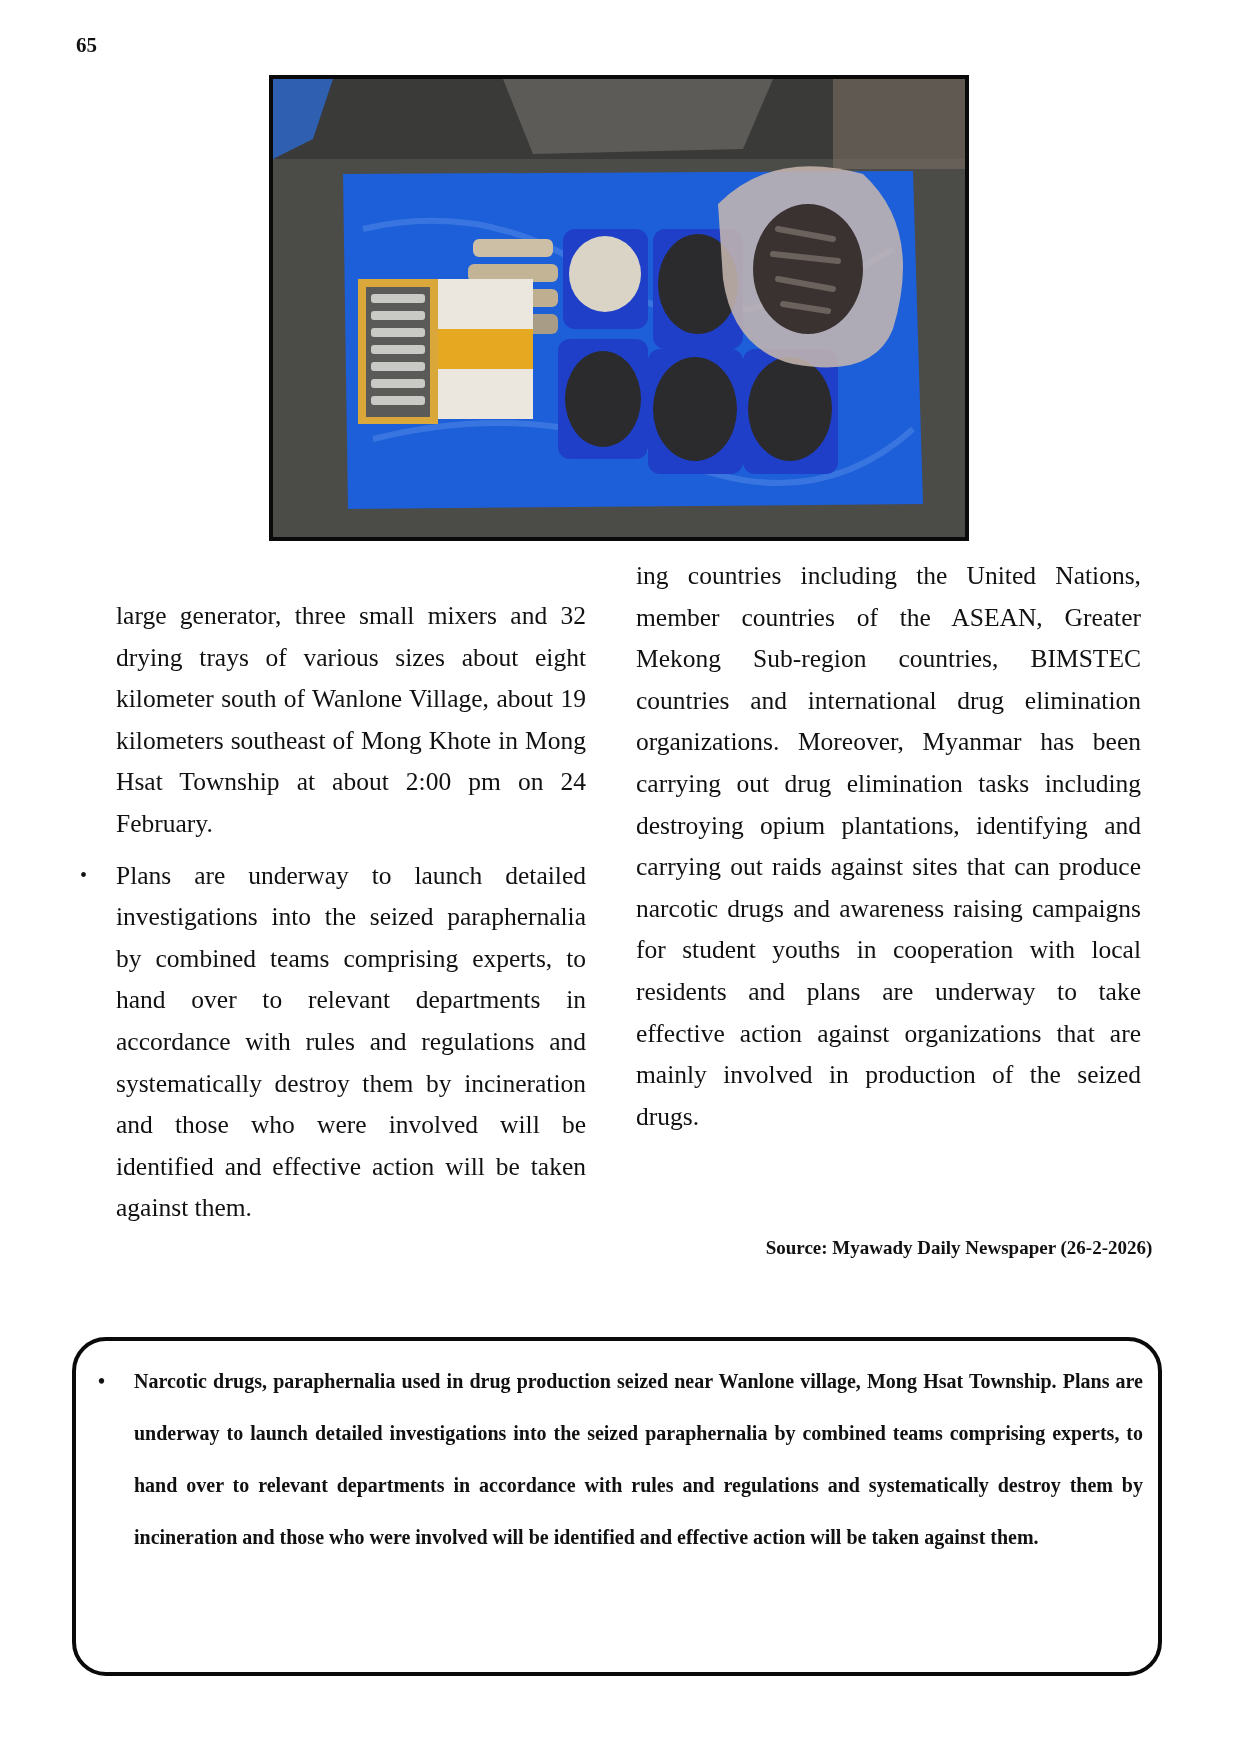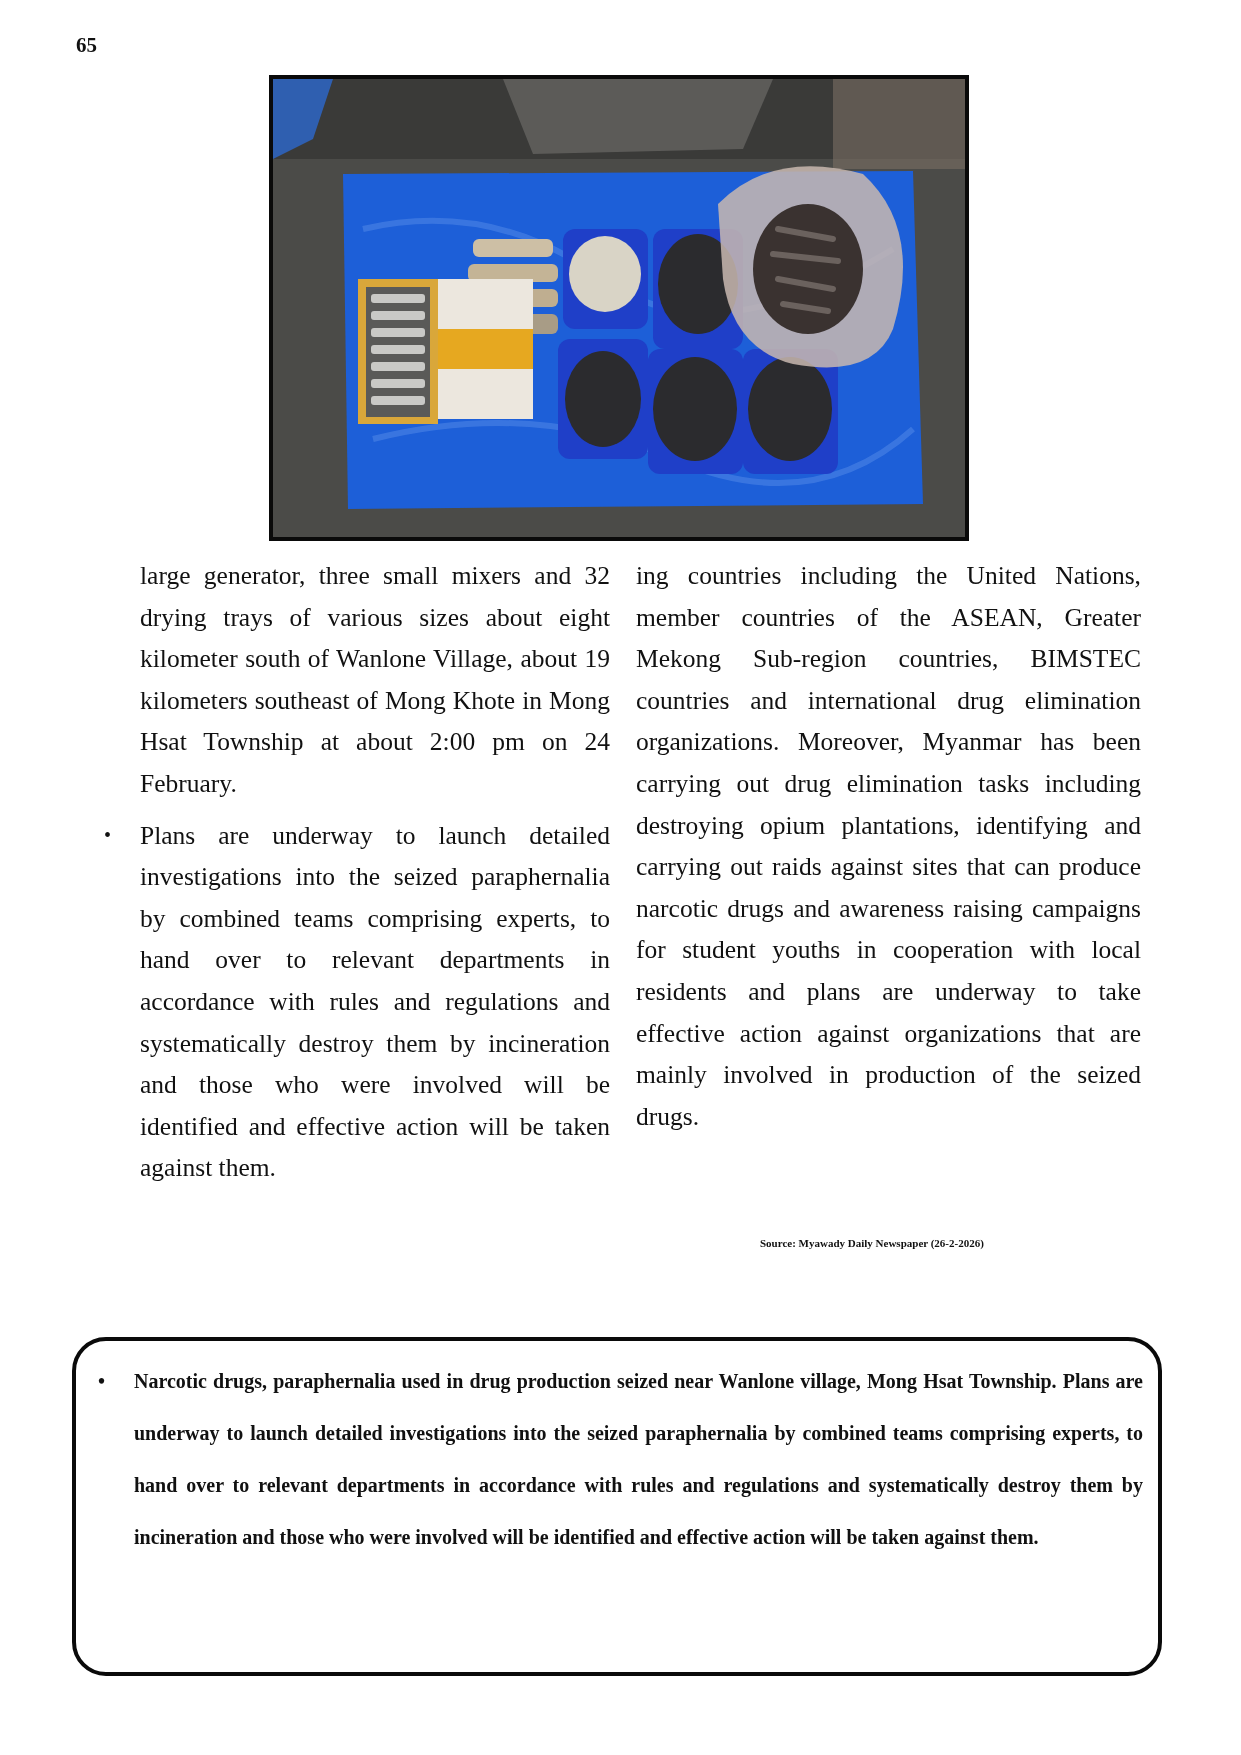--- a/index.html
+++ b/index.html
@@ -5,30 +5,30 @@
   html, body { margin: 0; padding: 0; background: #ffffff; }
   body { width: 1241px; height: 1755px; position: relative; overflow: hidden;
          font-family: "Liberation Serif", "DejaVu Serif", serif; color: #111; }
   .page-number { position: absolute; left: 76px; top: 33px; font-size: 21px; font-weight: bold; }
 
   .photo-frame { position: absolute; left: 269px; top: 75px; width: 700px; height: 466px;
                  box-sizing: border-box; border: 4px solid #0a0a0a; background: #4a4a48; overflow: hidden; }
   .photo-frame svg { display: block; width: 100%; height: 100%; }
 
   .col { position: absolute; top: 555px; font-size: 25.5px; line-height: 41.6px; text-align: justify; }
-  .col-left { left: 104px; width: 506px; }
+  .col-left { left: 80px; width: 506px; margin-top: 40px; }
   .col-right { left: 636px; width: 505px; }
   .para { margin: 0; }
   .indented { padding-left: 36px; }
   .bullet-item { position: relative; padding-left: 36px; margin-top: 10px; }
   .bullet-item .bullet { position: absolute; left: 0; top: 0; font-size: 20px; }
   .para-first-indent { text-indent: 36px; margin-top: 10px; }
 
-  .source { position: absolute; left: 760px; top: 1237px; width: 398px; text-align: left;
-            font-size: 11px; font-weight: bold; }
+  .source { position: absolute; left: 760px; top: 1237px; width: 398px; text-align: center;
+            font-size: 19px; font-weight: bold; }
 
   .summary-box { position: absolute; left: 72px; top: 1337px; width: 1090px; height: 339px;
                  box-sizing: border-box; border: 4px solid #0a0a0a; border-radius: 34px; }
   .summary-inner { position: absolute; left: 58px; top: 14px; width: 1009px; font-size: 20px;
                    font-weight: bold; line-height: 52px; text-align: justify; }
   .summary-bullet { position: absolute; left: 22px; top: 14px; font-size: 20px; line-height: 52px; font-weight: bold; }
 </style>
 </head>
 <body>
 

